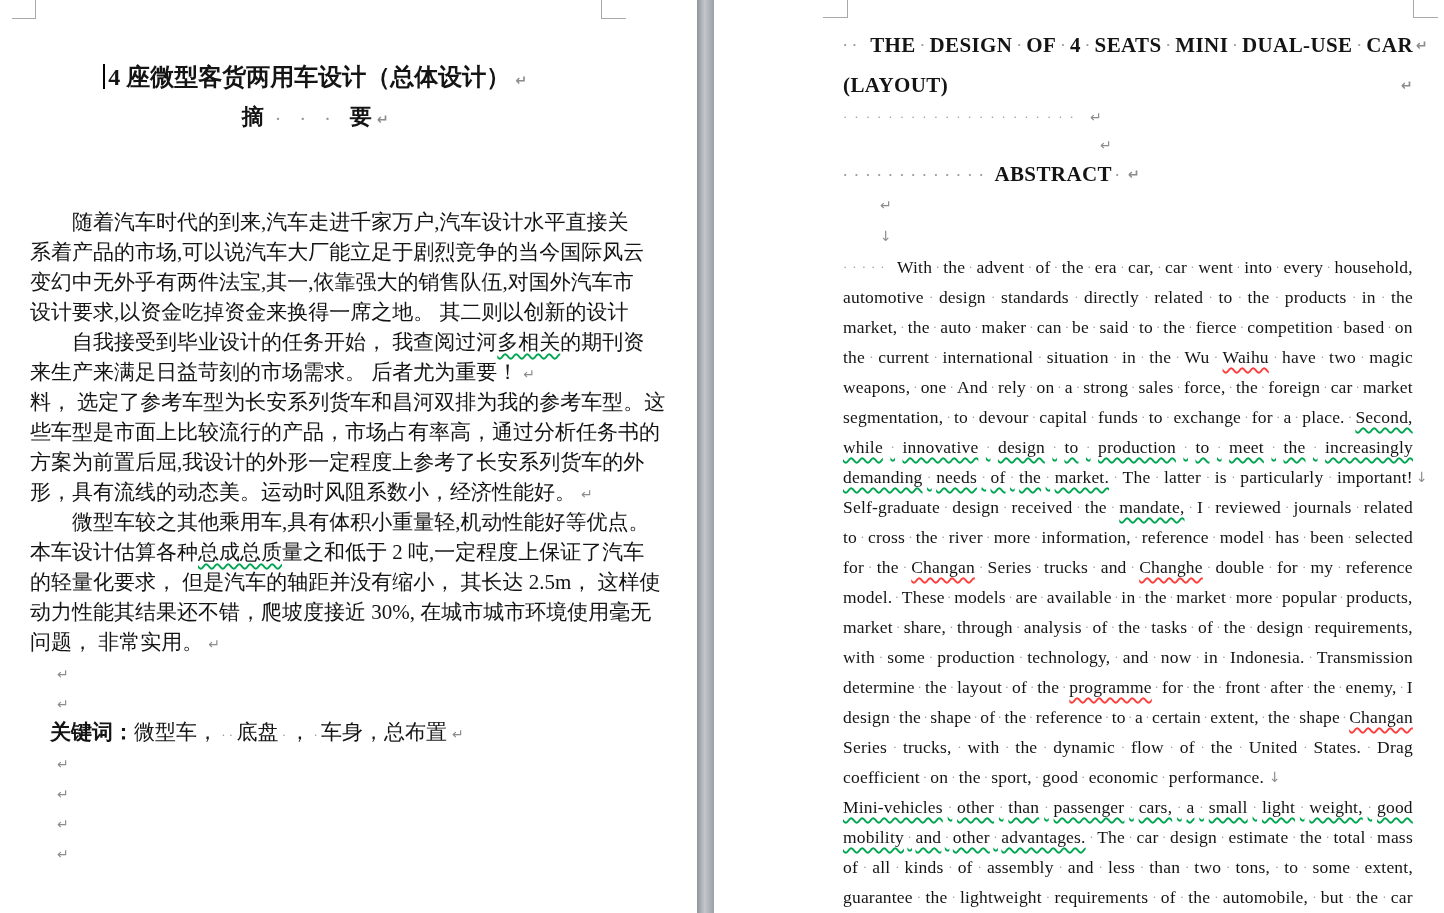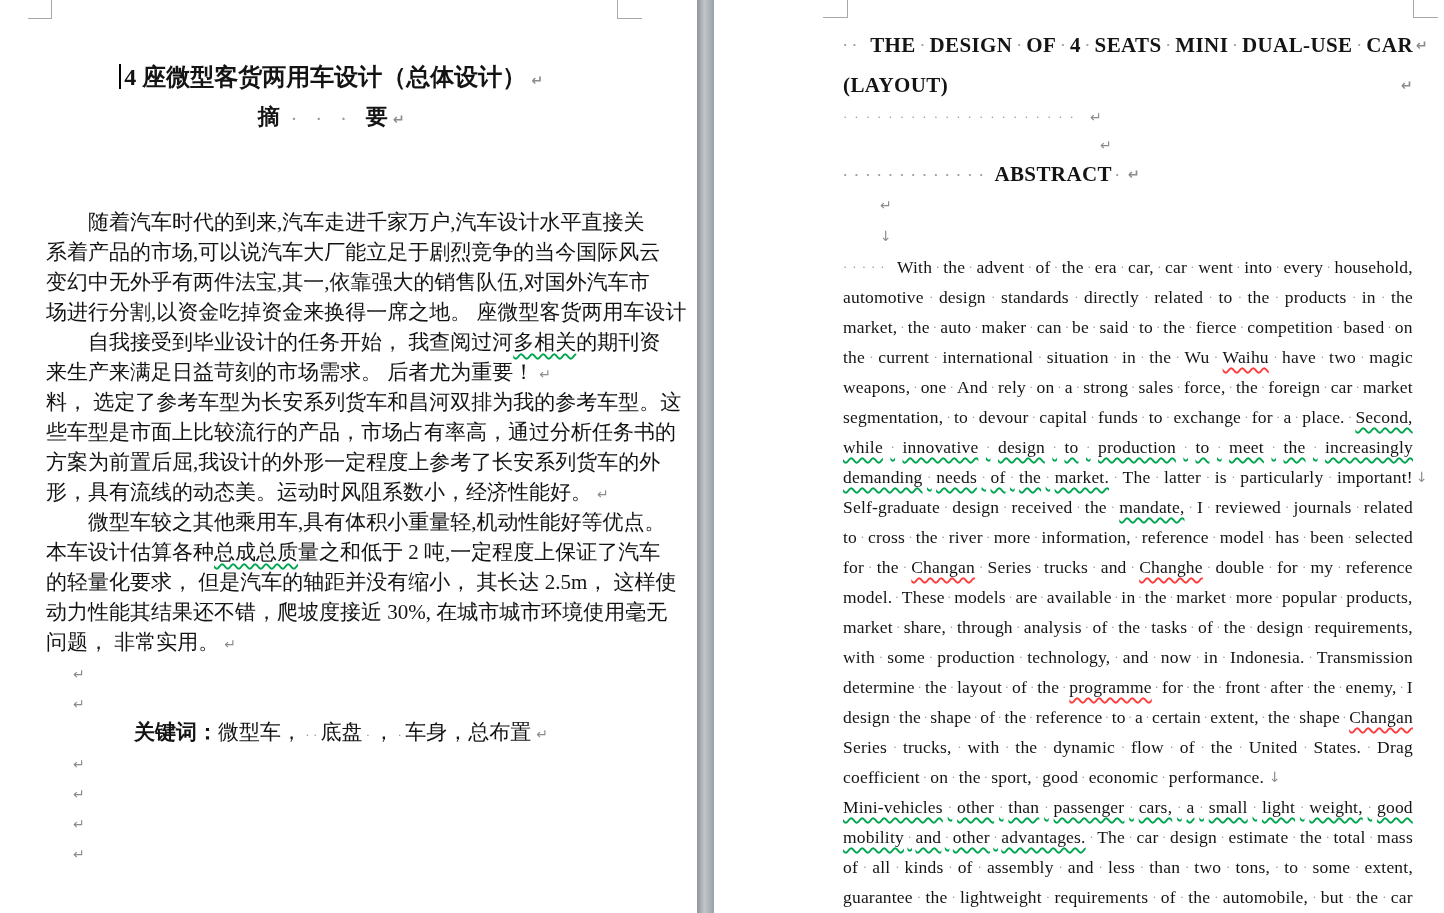--- a/index.html
+++ b/index.html
@@ -2,21 +2,21 @@
 <html><head>
 <meta charset="utf-8">
 <style>
   html,body{margin:0;padding:0;}
   body{
     width:1444px;height:913px;position:relative;overflow:hidden;
     background:#ffffff;color:#141414;
     font-family:"Liberation Serif","DejaVu Serif",serif;
   }
   .page{position:absolute;top:0;height:913px;background:#fff;}
-  #left-page{left:16px;width:697px;}
+  #left-page{left:0;width:697px;}
   #right-page{left:714px;width:730px;}
   .divider{position:absolute;left:697px;top:0;width:17px;height:913px;
     background:linear-gradient(90deg,#8f959c 0%,#c2c6cb 45%,#9aa0a7 100%);}
   .crop{position:absolute;border:0 solid #a8a8a8;}
   .content{position:absolute;}
   #left-content{left:30px;top:52px;width:570px;font-size:21px;}
   #right-content{left:129px;top:23px;width:570px;font-size:17.5px;letter-spacing:.2px;}
   .ln{position:relative;height:30px;line-height:30px;white-space:pre;}
   
   .m-en{display:flex;align-items:center;}
@@ -52,35 +52,35 @@
 
 <div class="page" id="left-page">
   <div class="crop" style="left:12px;top:0;width:23px;height:18px;border-right-width:1px;border-bottom-width:1px;"></div>
   <div class="crop" style="left:601px;top:0;width:24px;height:18px;border-left-width:1px;border-bottom-width:1px;"></div>
   <div class="content" id="left-content">
       <div class="ln m-zh nj lt1 center"><span class="cursor"></span><span>4 座微型客货两用车设计（总体设计）</span><span class="mk">↵</span></div>
       <div class="ln m-zh nj lt2 center"><span>摘</span><span class="dot"> · · · </span><span>要</span><span class="mk">↵</span></div>
       <div class="ln m-zh j" style="padding-left: 42px;"><span>随着汽车时代的到来,汽车走进千家万户,汽车设计水平直接关</span></div>
       <div class="ln m-zh j"><span>系着产品的市场,可以说汽车大厂能立足于剧烈竞争的当今国际风云</span></div>
       <div class="ln m-zh j"><span>变幻中无外乎有两件法宝,其一,依靠强大的销售队伍,对国外汽车市</span></div>
-      <div class="ln m-zh j"><span>场进行分割,以资金吃掉资金来换得一席之地。 座微型客货两用车设计</span></div>
+      <div class="ln m-zh j"><span>设计要求,以资金吃掉资金来换得一席之地。 其二则以创新的设计</span></div>
       <div class="ln m-zh j" style="padding-left: 42px;"><span>自我接受到毕业设计的任务开始， 我查阅过河</span><span class="u-green">多相关</span><span>的期刊资</span></div>
       <div class="ln m-zh nj"><span>来生产来满足日益苛刻的市场需求。 后者尤为重要！</span><span class="mk">↵</span></div>
       <div class="ln m-zh j"><span>料， 选定了参考车型为长安系列货车和昌河双排为我的参考车型。这</span></div>
       <div class="ln m-zh j"><span>些车型是市面上比较流行的产品，市场占有率高，通过分析任务书的</span></div>
       <div class="ln m-zh j"><span>方案为前置后屈,我设计的外形一定程度上参考了长安系列货车的外</span></div>
       <div class="ln m-zh nj"><span>形，具有流线的动态美。运动时风阻系数小，经济性能好。</span><span class="mk">↵</span></div>
       <div class="ln m-zh j" style="padding-left: 42px;"><span>微型车较之其他乘用车,具有体积小重量轻,机动性能好等优点。</span></div>
       <div class="ln m-zh j"><span>本车设计估算各种</span><span class="u-green">总成总质</span><span>量之和低于 2 吨,一定程度上保证了汽车</span></div>
       <div class="ln m-zh j"><span>的轻量化要求， 但是汽车的轴距并没有缩小， 其长达 2.5m， 这样使</span></div>
       <div class="ln m-zh j"><span>动力性能其结果还不错，爬坡度接近 30%, 在城市城市环境使用毫无</span></div>
       <div class="ln m-zh nj"><span>问题， 非常实用。</span><span class="mk">↵</span></div>
       <div class="ln m-zh nj" style="padding-left: 22px;"><span class="mk">↵</span></div>
       <div class="ln m-zh nj" style="padding-left: 22px;"><span class="mk">↵</span></div>
-      <div class="ln m-zh nj" style="padding-left: 20px; text-align: center;"><span class="bold">关键词：</span><span>微型车，</span><span class="dot"> · · </span><span>底盘</span><span class="dot"> · </span><span>，</span><span class="dot"> · </span><span>车身，总布置</span><span class="mk">↵</span></div>
+      <div class="ln m-zh nj" style="padding-left: 20px;"><span class="bold">关键词：</span><span>微型车，</span><span class="dot"> · · </span><span>底盘</span><span class="dot"> · </span><span>，</span><span class="dot"> · </span><span>车身，总布置</span><span class="mk">↵</span></div>
       <div class="ln m-zh nj" style="padding-left: 22px;"><span class="mk">↵</span></div>
       <div class="ln m-zh nj" style="padding-left: 22px;"><span class="mk">↵</span></div>
       <div class="ln m-zh nj" style="padding-left: 22px;"><span class="mk">↵</span></div>
       <div class="ln m-zh nj" style="padding-left: 22px;"><span class="mk">↵</span></div>
     </div>
 </div>
 
 <div class="divider"></div>
 
 <div class="page" id="right-page">

